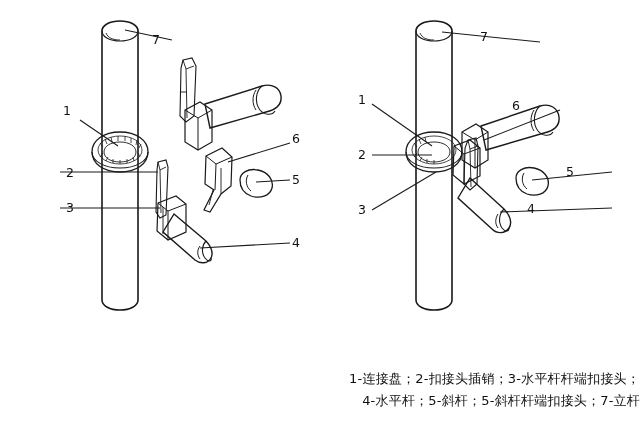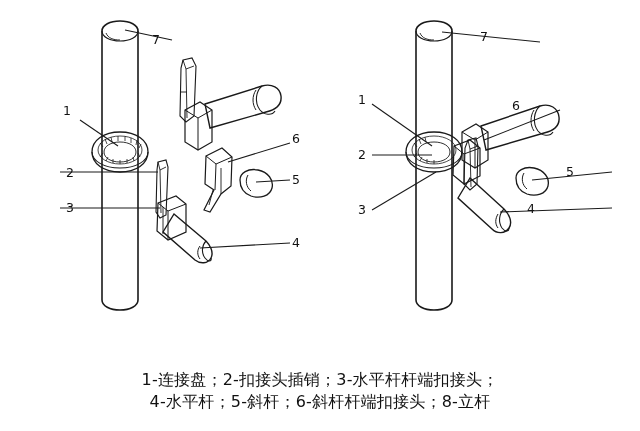--- a/index.html
+++ b/index.html
@@ -14,23 +14,23 @@
   svg{display:block;}
   .ln{stroke:#1a1a1a;fill:none;}
   .lead{stroke:#1a1a1a;stroke-width:1.1;fill:none;}
   .num{
     font-family:"DejaVu Sans","Liberation Sans",sans-serif;
     font-size:12.5px;fill:#111;
   }
   .caption{
     position:absolute;
     left:0;right:0;
-    text-align:center;
+    text-align:right;
     font-family:"DejaVu Sans","Liberation Sans",sans-serif;
-    font-size:16px;
+    font-size:13px;
     color:#111;
     letter-spacing:0.2px;
   }
   .cap1{top:370px;}
   .cap2{top:392px;}
 </style>
 </head>
 <body>
 
 <div id="stage">
@@ -202,15 +202,15 @@
     <text class="num" x="362" y="159" text-anchor="middle">2</text>
     <text class="num" x="362" y="214" text-anchor="middle">3</text>
     <text class="num" x="527" y="213" text-anchor="start">4</text>
     <text class="num" x="566" y="176" text-anchor="start">5</text>
     <text class="num" x="512" y="110" text-anchor="start">6</text>
     <text class="num" x="484" y="41" text-anchor="middle">7</text>
   </g>
 </svg>
 
 <div class="caption cap1">1-连接盘；2-扣接头插销；3-水平杆杆端扣接头；</div>
-<div class="caption cap2">4-水平杆；5-斜杆；6-斜杆杆端扣接头；8-立杆</div>
+<div class="caption cap2">4-水平杆；5-斜杆；5-斜杆杆端扣接头；7-立杆</div>
 
 </div>
 
 </body></html>

